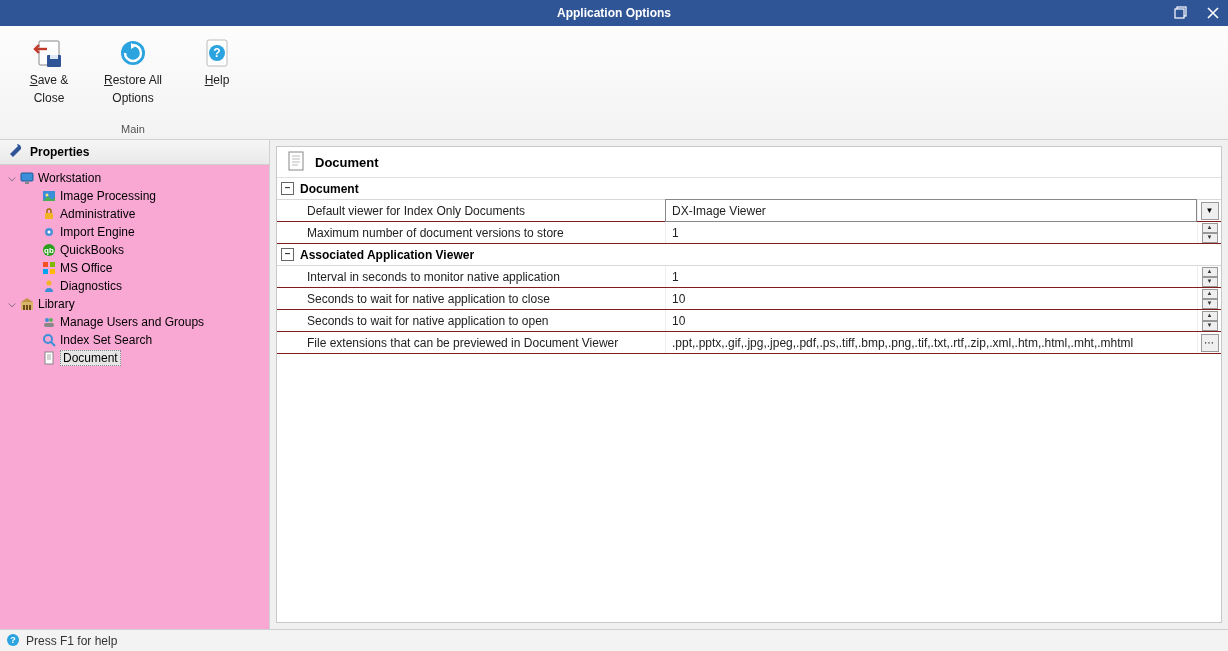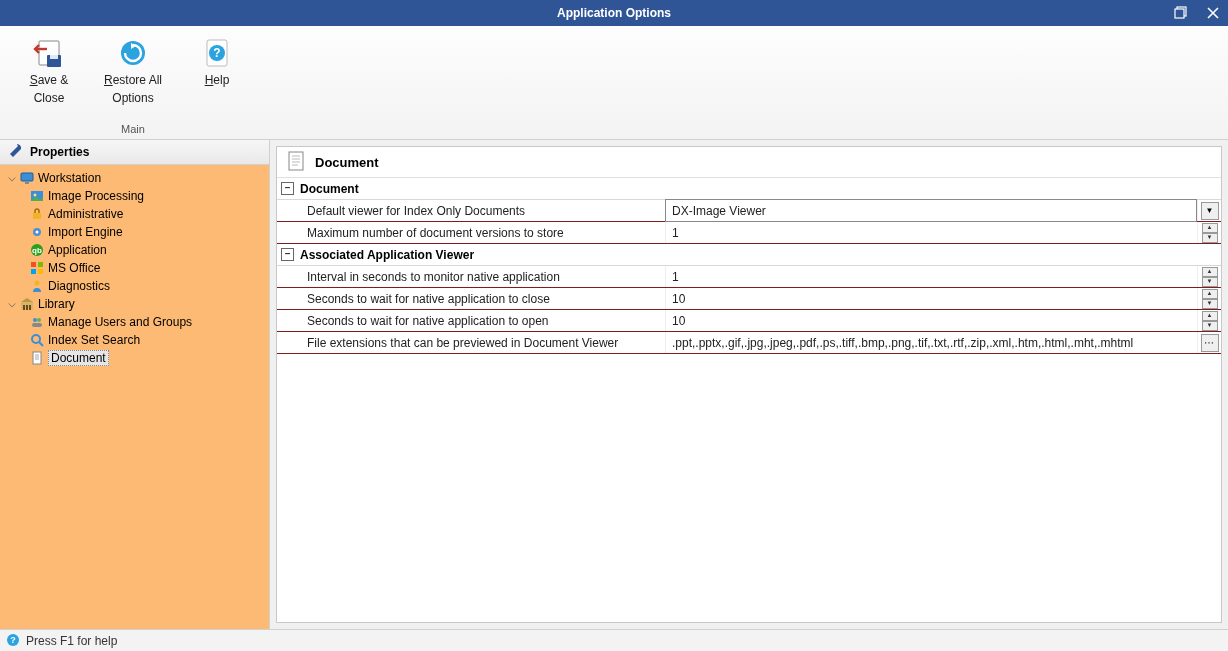--- a/index.html
+++ b/index.html
@@ -100,21 +100,21 @@
   
   .main {
     display: flex;
     height: calc(651px - 26px - 114px - 22px);
   }
   .sidebar {
     width: 270px;
     border-right: 1px solid #d0d0d0;
     box-sizing: border-box;
     overflow: auto;
-    background: #fdba74;
+    background: #f9a8d4;
   }
   .panel-header {
     height: 24px;
     background: linear-gradient(#f6f6f6, #e9e9e9);
     border-bottom: 1px solid #d0d0d0;
     display: flex;
     align-items: center;
     gap: 6px;
     padding: 0 6px;
     font-weight: bold;
@@ -146,21 +146,21 @@
   }
   .tree-item .tlabel {
     font-size: 12px;
   }
   .tree-item.selected .tlabel {
     background: #e6e6e6;
     border: 1px dotted #888;
     padding: 0 2px;
   }
   .lvl1 { padding-left: 6px; }
-  .lvl2 { padding-left: 16px; }
+  .lvl2 { padding-left: 28px; }
   
   .content {
     flex: 1;
     display: flex;
     flex-direction: column;
     background: #f0f0f0;
     padding: 6px;
     box-sizing: border-box;
     gap: 4px;
   }
@@ -398,21 +398,21 @@
         <span class="tlabel">Import Engine</span>
       </div>
       <div class="tree-item lvl2">
         <span class="toggle"></span>
         <span class="ticon">
             <svg width="14" height="14" viewBox="0 0 14 14">
               <circle cx="7" cy="7" r="6" fill="#2ca01c"></circle>
               <text x="7" y="10" font-size="8" fill="#fff" text-anchor="middle" font-weight="bold">qb</text>
             </svg>
           </span>
-        <span class="tlabel">Application</span>
+        <span class="tlabel">QuickBooks</span>
       </div>
       <div class="tree-item lvl2">
         <span class="toggle"></span>
         <span class="ticon">
             <svg width="14" height="14" viewBox="0 0 14 14">
               <rect x="1" y="1" width="5" height="5" fill="#f25022"></rect>
               <rect x="8" y="1" width="5" height="5" fill="#7fba00"></rect>
               <rect x="1" y="8" width="5" height="5" fill="#00a4ef"></rect>
               <rect x="8" y="8" width="5" height="5" fill="#ffb900"></rect>
             </svg>

